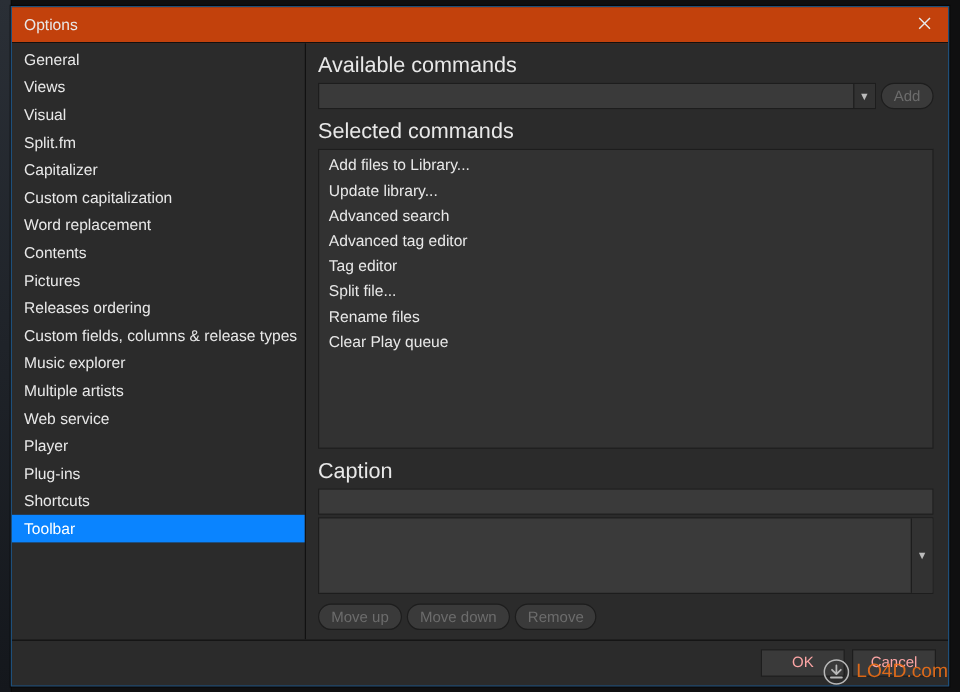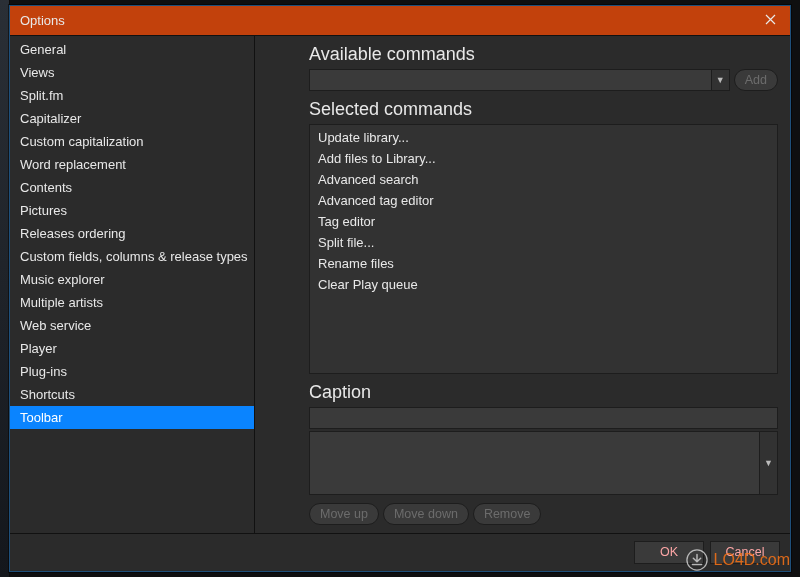--- a/index.html
+++ b/index.html
@@ -50,21 +50,21 @@
     border-bottom: 1px solid #111;
   }
   .titlebar .title { flex: 0 0 auto; font-size: 13px; }
   .titlebar .spacer { flex: 1; }
   .titlebar .close {
     width: 40px; height: 30px;
     display: flex; align-items: center; justify-content: center;
     cursor: pointer;
   }
   .body {
-    flex: 1; display: flex; overflow: hidden; gap: 44px;
+    flex: 1; display: flex; overflow: hidden;
   }
   .sidebar {
     width: 245px;
     background: #2b2b2b;
     border-right: 1px solid #111;
     overflow: hidden;
     padding-top: 2px;
   }
   .sidebar .item {
     padding: 3px 10px 3px 10px;
@@ -175,20 +175,21 @@
           </svg>
       </span>
     </div>
   </div>
 
   <div class="body">
 
     <div class="sidebar" id="sidebar">
         <div class="item">General</div>
         <div class="item">Views</div>
+        <div class="item">Visual</div>
         <div class="item">Split.fm</div>
         <div class="item">Capitalizer</div>
         <div class="item">Custom capitalization</div>
         <div class="item">Word replacement</div>
         <div class="item">Contents</div>
         <div class="item">Pictures</div>
         <div class="item">Releases ordering</div>
         <div class="item">Custom fields, columns &amp; release types</div>
         <div class="item">Music explorer</div>
         <div class="item">Multiple artists</div>
@@ -204,22 +205,22 @@
       <div class="section-label">Available commands</div>
       <div class="row">
         <div class="combo">
           <div class="drop">▼</div>
         </div>
         <button class="btn disabled">Add</button>
       </div>
 
       <div class="section-label mtop">Selected commands</div>
       <div class="listbox" id="selected-list">
+          <div class="li">Add files to Library...</div>
           <div class="li">Update library...</div>
-          <div class="li">Add files to Library...</div>
           <div class="li">Advanced search</div>
           <div class="li">Advanced tag editor</div>
           <div class="li">Tag editor</div>
           <div class="li">Split file...</div>
           <div class="li">Rename files</div>
           <div class="li">Clear Play queue</div>
         </div>
 
       <div class="section-label mtop">Caption</div>
       <input class="textfield" value="" style="">

